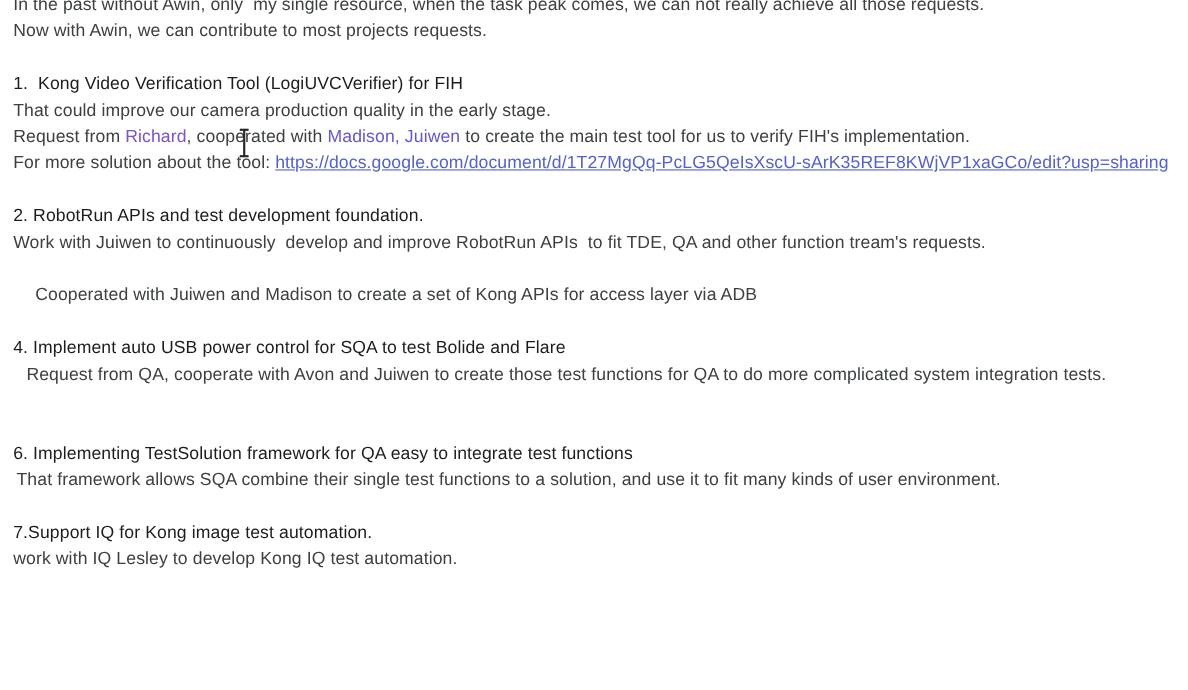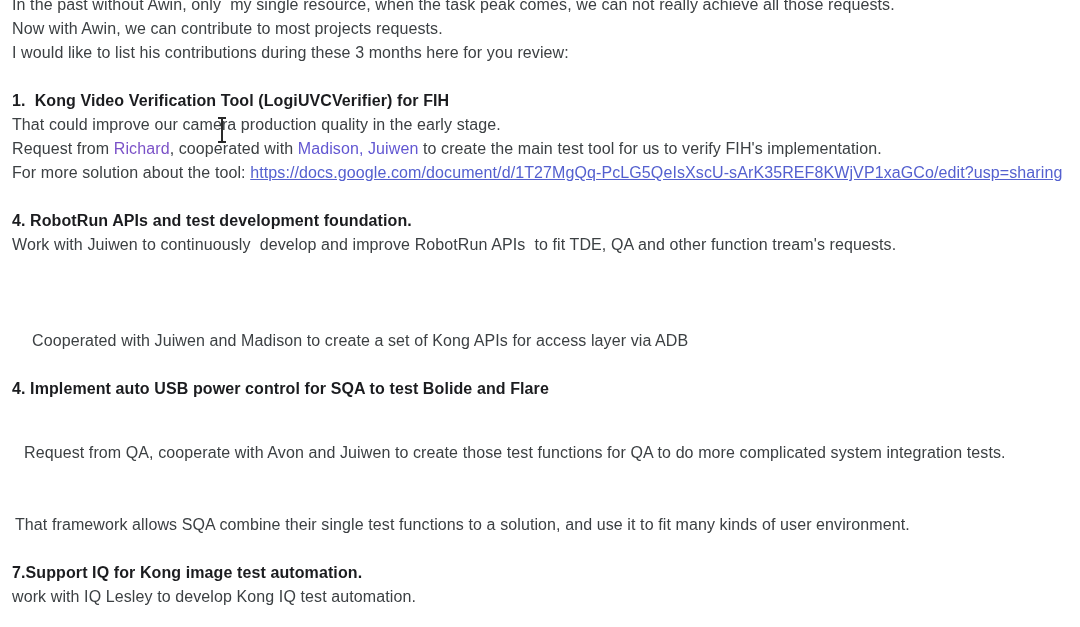--- a/index.html
+++ b/index.html
@@ -18,25 +18,25 @@
   }
   .line {
     font-size: 16px;
     line-height: 24px;
     white-space: pre-wrap;
     color: #3c4043;
     letter-spacing: 0.1px;
   }
   .blank { height: 24px; }
   .heading {
-    font-weight: 700;
+    font-weight: 400;
     color: #1b1c1f;
   }
-  .indent-20 { padding-left: 20px; margin-top: 48px; }
-  .indent-12 { padding-left: 12px; margin-top: 40px; }
+  .indent-20 { padding-left: 20px; }
+  .indent-12 { padding-left: 12px; }
   .indent-3  { padding-left: 3px; }
   .mention-a { color: #7b52c8; cursor: pointer; }
   .mention-b { color: #6257d2; cursor: pointer; }
   .doclink {
     color: #5460cf;
     text-decoration: underline;
     cursor: pointer;
   }
   
   .ibeam {
@@ -60,48 +60,48 @@
   .ibeam .bar-top { top: 0; }
   .ibeam .bar-bottom { bottom: 0; }
 </style>
 </head>
 <body>
 
 <div class="doc">
 
   <div class="line">In the past without Awin, only  my single resource, when the task peak comes, we can not really achieve all those requests.</div>
   <div class="line">Now with Awin, we can contribute to most projects requests.</div>
-  <div class="line">I would like to list his contributions during these 3 months here for you review:</div>
 
   <div class="blank"></div>
 
   <div class="line heading">1.  Kong Video Verification Tool (LogiUVCVerifier) for FIH</div>
   <div class="line">That could improve our camera production quality in the early stage.</div>
   <div class="line"><span>Request from </span><span class="mention-a">Richard</span><span>, cooperated with </span><span class="mention-b">Madison, Juiwen</span><span> to create the main test tool for us to verify FIH's implementation.</span></div>
   <div class="line"><span>For more solution about the tool: </span><span class="doclink">https://docs.google.com/document/d/1T27MgQq-PcLG5QeIsXscU-sArK35REF8KWjVP1xaGCo/edit?usp=sharing</span></div>
 
   <div class="blank"></div>
 
-  <div class="line heading">4. RobotRun APIs and test development foundation.</div>
+  <div class="line heading">2. RobotRun APIs and test development foundation.</div>
   <div class="line">Work with Juiwen to continuously  develop and improve RobotRun APIs  to fit TDE, QA and other function tream's requests.</div>
 
   <div class="blank"></div>
 
   <div class="line indent-20">Cooperated with Juiwen and Madison to create a set of Kong APIs for access layer via ADB</div>
 
   <div class="blank"></div>
 
   <div class="line heading">4. Implement auto USB power control for SQA to test Bolide and Flare</div>
   <div class="line indent-12">Request from QA, cooperate with Avon and Juiwen to create those test functions for QA to do more complicated system integration tests.</div>
 
   <div class="blank"></div>
 
 
   <div class="blank"></div>
 
+  <div class="line heading">6. Implementing TestSolution framework for QA easy to integrate test functions</div>
   <div class="line indent-3">That framework allows SQA combine their single test functions to a solution, and use it to fit many kinds of user environment.</div>
 
   <div class="blank"></div>
 
   <div class="line heading">7.Support IQ for Kong image test automation.</div>
   <div class="line">work with IQ Lesley to develop Kong IQ test automation.</div>
 
 </div>
 
 <div class="ibeam">

